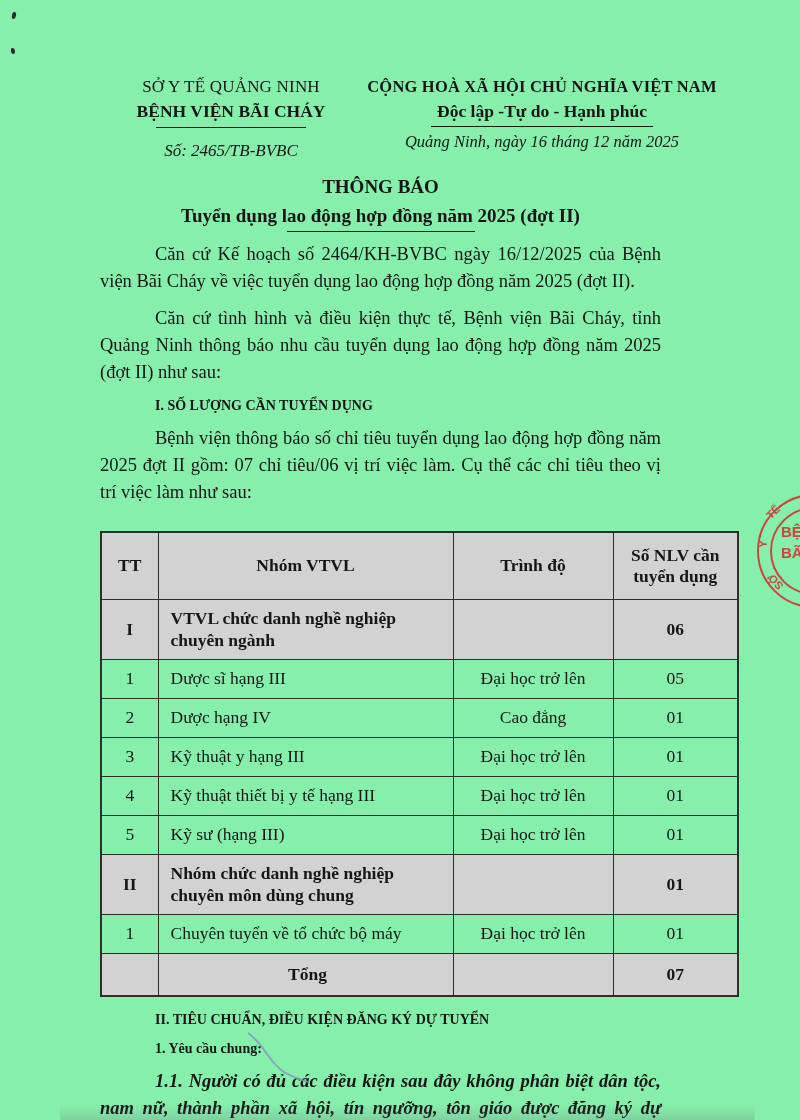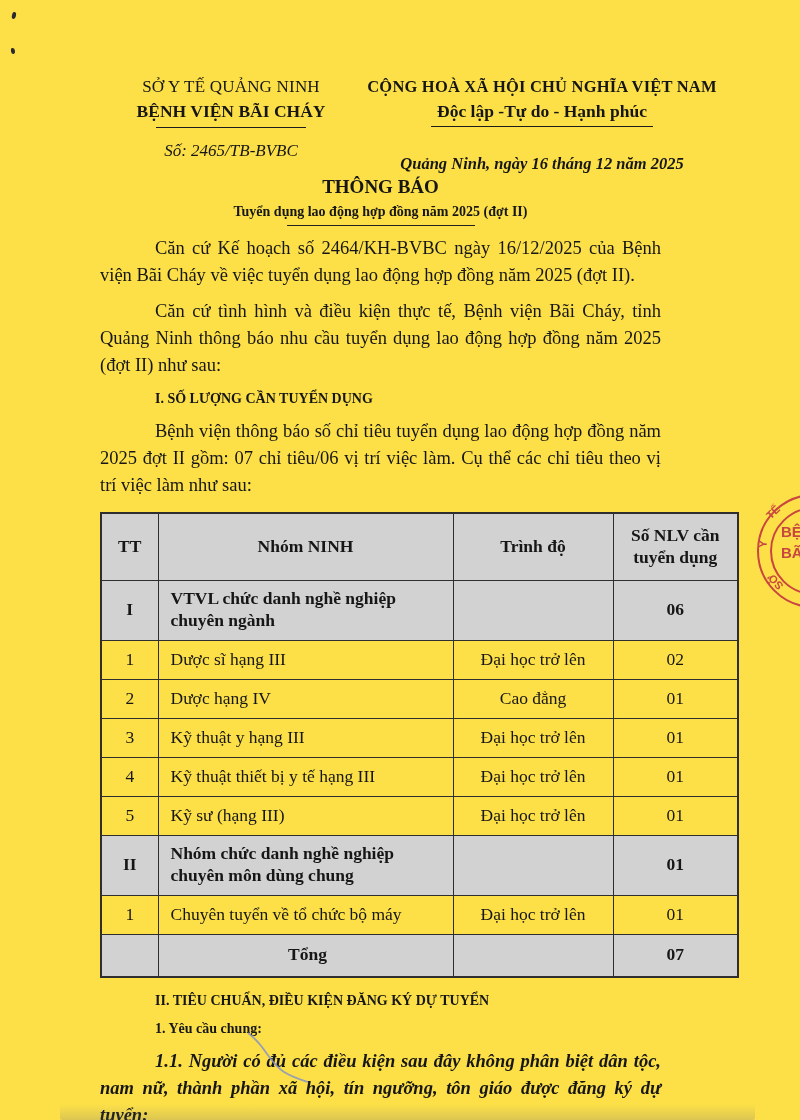--- a/index.html
+++ b/index.html
@@ -1,20 +1,20 @@
 <!DOCTYPE html>
 <html><head>
 <meta charset="utf-8">
 <style>
   html,body{margin:0;padding:0;background:#e8e8e8;}
   .page{
     position:relative;
     width:800px;height:1120px;
     margin:0 auto;
-    background:#fde047;
+    background:#86efac;
     overflow:hidden;
     font-family:"Liberation Serif","DejaVu Serif",serif;
     color:#161616;
   }
   
   .speck{position:absolute;background:#2a2a2e;border-radius:40% 60% 50% 50%;}
   .speck.s1{left:12px;top:12px;width:4px;height:7px;transform:rotate(14deg);}
   .speck.s2{left:11px;top:48px;width:4px;height:6px;transform:rotate(-8deg);}
   .bottom-shadow{
     position:absolute;left:60px;right:45px;bottom:0;height:16px;
@@ -25,33 +25,33 @@
 
   
   .hdr-left{position:absolute;left:116px;top:76px;width:230px;text-align:center;line-height:1.32;}
   .hdr-left .org-parent{font-size:17px;letter-spacing:.2px;}
   .hdr-left .org-name{font-size:17.5px;font-weight:bold;margin-top:2px;}
   .hdr-left .org-underline{width:150px;height:0;border-top:1.6px solid #1c1c1c;margin:3px auto 0;}
   .hdr-left .doc-number{font-size:17px;margin-top:12px;font-style:italic;}
   .hdr-right{position:absolute;left:352px;top:76px;width:380px;text-align:center;line-height:1.3;}
   .hdr-right .national{font-size:16.5px;font-weight:bold;letter-spacing:.2px;}
   .hdr-right .motto{font-size:17.5px;font-weight:bold;display:inline-block;border-bottom:1.7px solid #1c1c1c;padding:1px 6px 3px;margin-top:2px;}
-  .hdr-right .dateline{font-size:16.5px;font-style:italic;margin-top:26px;font-weight:bold;}
+  .hdr-right .dateline{font-size:16.5px;font-style:italic;margin-top:4px;}
 
   
   .content{position:absolute;left:100px;top:174px;width:561px;}
   .title-main{text-align:center;font-weight:bold;font-size:19px;line-height:1.35;}
-  .title-sub{text-align:center;font-weight:bold;font-size:14px;line-height:1.35;margin-top:3px;}
+  .title-sub{text-align:center;font-weight:bold;font-size:19px;line-height:1.35;margin-top:3px;}
   .title-underline{width:188px;border-top:1.8px solid #222;margin:3px auto 0;}
   .para{font-size:18.5px;line-height:1.47;text-align:justify;text-indent:55px;margin:9px 0 0;}
   .h-sec{font-size:14px;font-weight:bold;margin:10px 0 0 55px;line-height:1.4;}
   .bi{font-weight:bold;font-style:italic;}
 
   
-  table.rec{border-collapse:collapse;width:637px;margin-top:12px;table-layout:fixed;}
+  table.rec{border-collapse:collapse;width:637px;margin-top:25px;table-layout:fixed;}
   table.rec col.c-tt{width:57px;}
   table.rec col.c-name{width:295px;}
   table.rec col.c-level{width:160px;}
   table.rec col.c-count{width:125px;}
   table.rec th,table.rec td{
     border:1.6px solid #2e2e2e;
     font-size:17.5px;line-height:1.25;
     vertical-align:middle;overflow:hidden;
   }
   table.rec{border:2.4px solid #2e2e2e;}
@@ -109,37 +109,37 @@
     <table class="rec">
       <colgroup>
           <col class="c-tt">
           <col class="c-name">
           <col class="c-level">
           <col class="c-count">
         </colgroup>
       <thead>
         <tr>
           <th>TT</th>
-          <th>Nhóm NINH</th>
+          <th>Nhóm VTVL</th>
           <th>Trình độ</th>
           <th>Số NLV cần tuyển dụng</th>
         </tr>
       </thead>
       <tbody>
         <tr class="r-group">
           <td class="c-tt">I</td>
           <td class="c-name">VTVL chức danh nghề nghiệp chuyên ngành</td>
           <td class="c-level"></td>
           <td class="c-count">06</td>
         </tr>
         <tr class="r-norm">
           <td class="c-tt">1</td>
           <td class="c-name">Dược sĩ hạng III</td>
           <td class="c-level">Đại học trở lên</td>
-          <td class="c-count">02</td>
+          <td class="c-count">05</td>
         </tr>
         <tr class="r-norm">
           <td class="c-tt">2</td>
           <td class="c-name">Dược hạng IV</td>
           <td class="c-level">Cao đẳng</td>
           <td class="c-count">01</td>
         </tr>
         <tr class="r-norm">
           <td class="c-tt">3</td>
           <td class="c-name">Kỹ thuật y hạng III</td>

